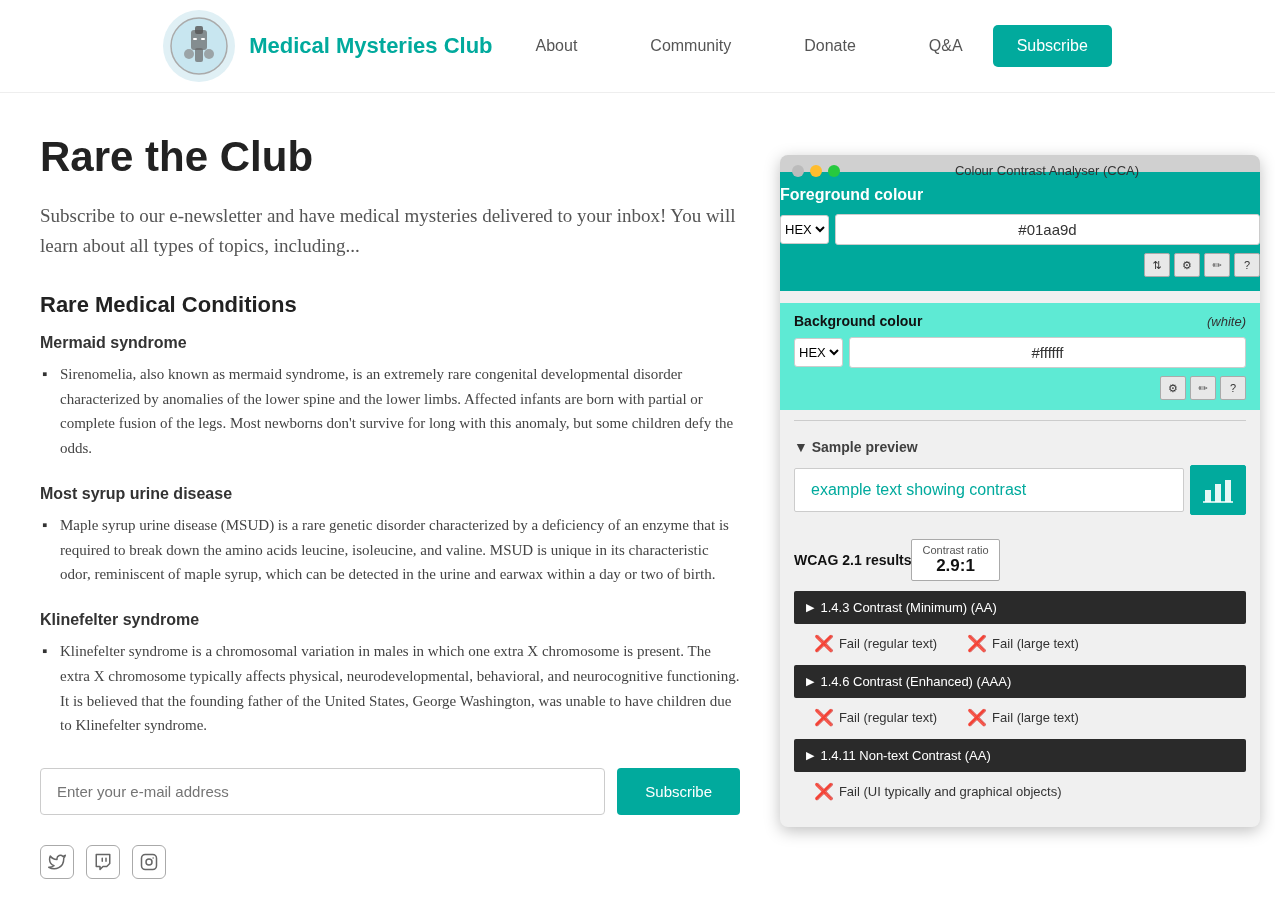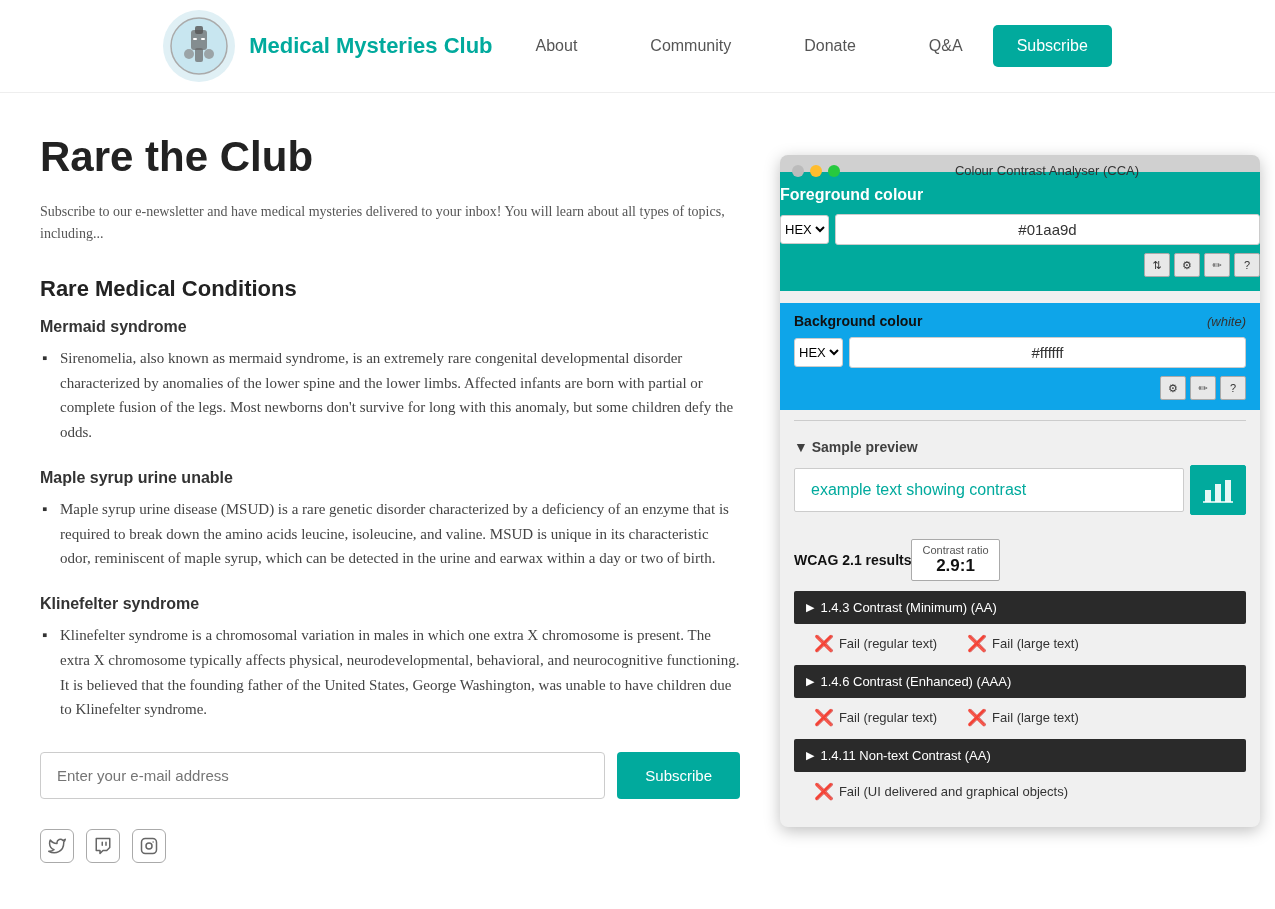--- a/index.html
+++ b/index.html
@@ -74,21 +74,21 @@
       font-size: 42px;
       font-weight: bold;
       margin-bottom: 20px;
       font-family: Arial, sans-serif;
       color: #222;
     }
     .intro-text {
       color: #555;
       margin-bottom: 30px;
       line-height: 1.6;
-      font-size: 14px;
+      font-size: 19px;
     }
     .section-title {
       font-size: 22px;
       font-weight: bold;
       margin-bottom: 16px;
       font-family: Arial, sans-serif;
       color: #222;
     }
     .condition-title {
       font-size: 16px;
@@ -243,21 +243,21 @@
       display: flex;
       align-items: center;
       justify-content: center;
       font-size: 11px;
       cursor: pointer;
       border-radius: 2px;
       color: #333;
     }
     .cca-bg-section {
       padding: 10px 14px;
-      background: #0ea5e9;
+      background: #5eead4;
     }
     .cca-bg-header {
       display: flex;
       justify-content: space-between;
       align-items: center;
       margin-bottom: 8px;
     }
     .cca-bg-label {
       font-weight: bold;
       font-size: 14px;
@@ -410,21 +410,21 @@
     <h2 class="section-title">Rare Medical Conditions</h2>
 
     <div class="condition-block">
       <p class="condition-title">Mermaid syndrome</p>
       <ul class="bullet-list">
         <li>Sirenomelia, also known as mermaid syndrome, is an extremely rare congenital developmental disorder characterized by anomalies of the lower spine and the lower limbs. Affected infants are born with partial or complete fusion of the legs. Most newborns don't survive for long with this anomaly, but some children defy the odds.</li>
       </ul>
     </div>
 
     <div class="condition-block">
-      <p class="condition-title">Maple syrup urine unable</p>
+      <p class="condition-title">Most syrup urine disease</p>
       <ul class="bullet-list">
         <li>Maple syrup urine disease (MSUD) is a rare genetic disorder characterized by a deficiency of an enzyme that is required to break down the amino acids leucine, isoleucine, and valine. MSUD is unique in its characteristic odor, reminiscent of maple syrup, which can be detected in the urine and earwax within a day or two of birth.</li>
       </ul>
     </div>
 
     <div class="condition-block">
       <p class="condition-title">Klinefelter syndrome</p>
       <ul class="bullet-list">
         <li>Klinefelter syndrome is a chromosomal variation in males in which one extra X chromosome is present. The extra X chromosome typically affects physical, neurodevelopmental, behavioral, and neurocognitive functioning. It is believed that the founding father of the United States, George Washington, was unable to have children due to Klinefelter syndrome.</li>
       </ul>
@@ -555,19 +555,19 @@
         </div>
       </div>
 
       <div class="cca-result-row">
         <span class="arrow">▶</span>
         <span>1.4.11 Non-text Contrast (AA)</span>
       </div>
       <div class="cca-fail-row">
         <div class="cca-fail-item">
           <span class="cca-fail-icon">❌</span>
-          <span>Fail (UI delivered and graphical objects)</span>
+          <span>Fail (UI typically and graphical objects)</span>
         </div>
       </div>
     </div>
   </div>
 
 </div>
 
 </body></html>

